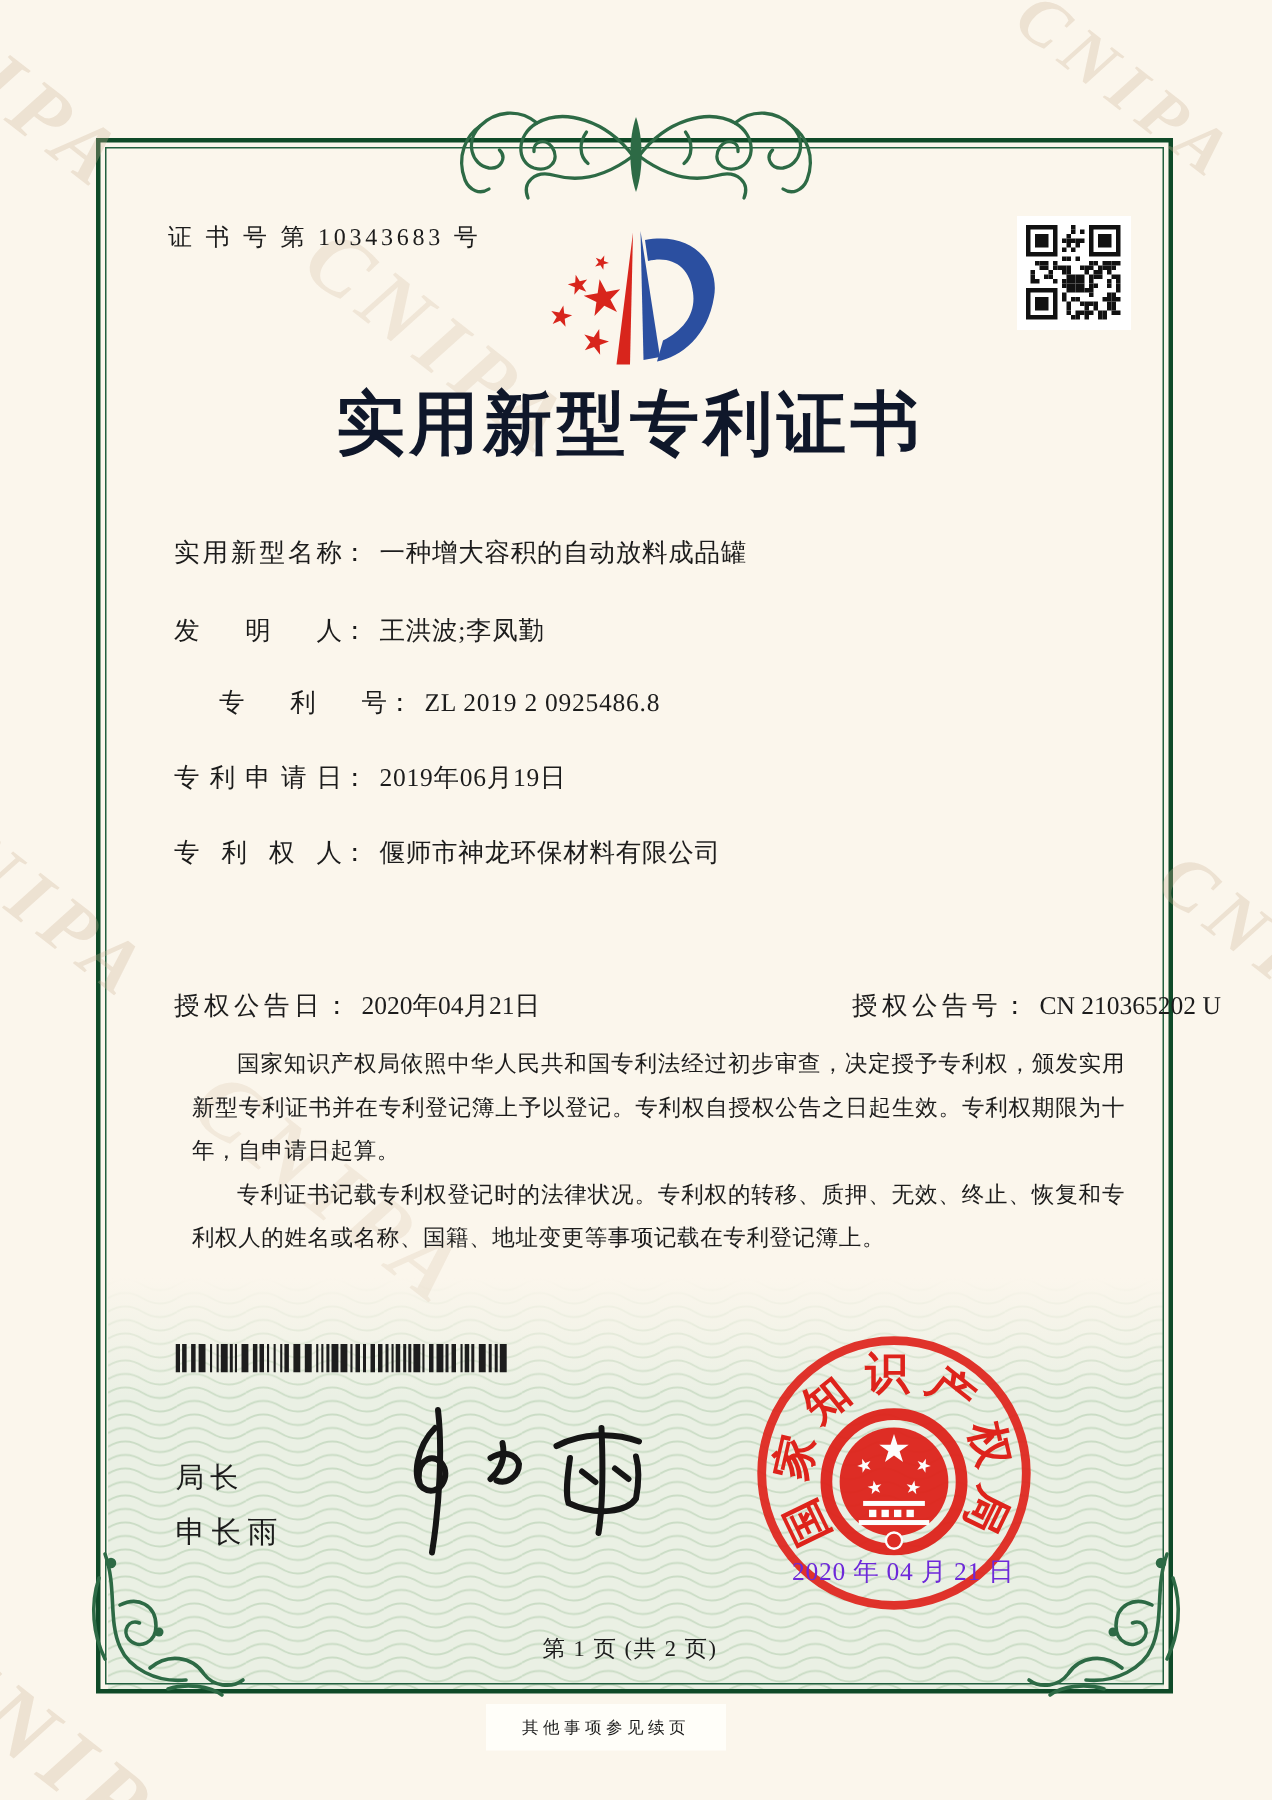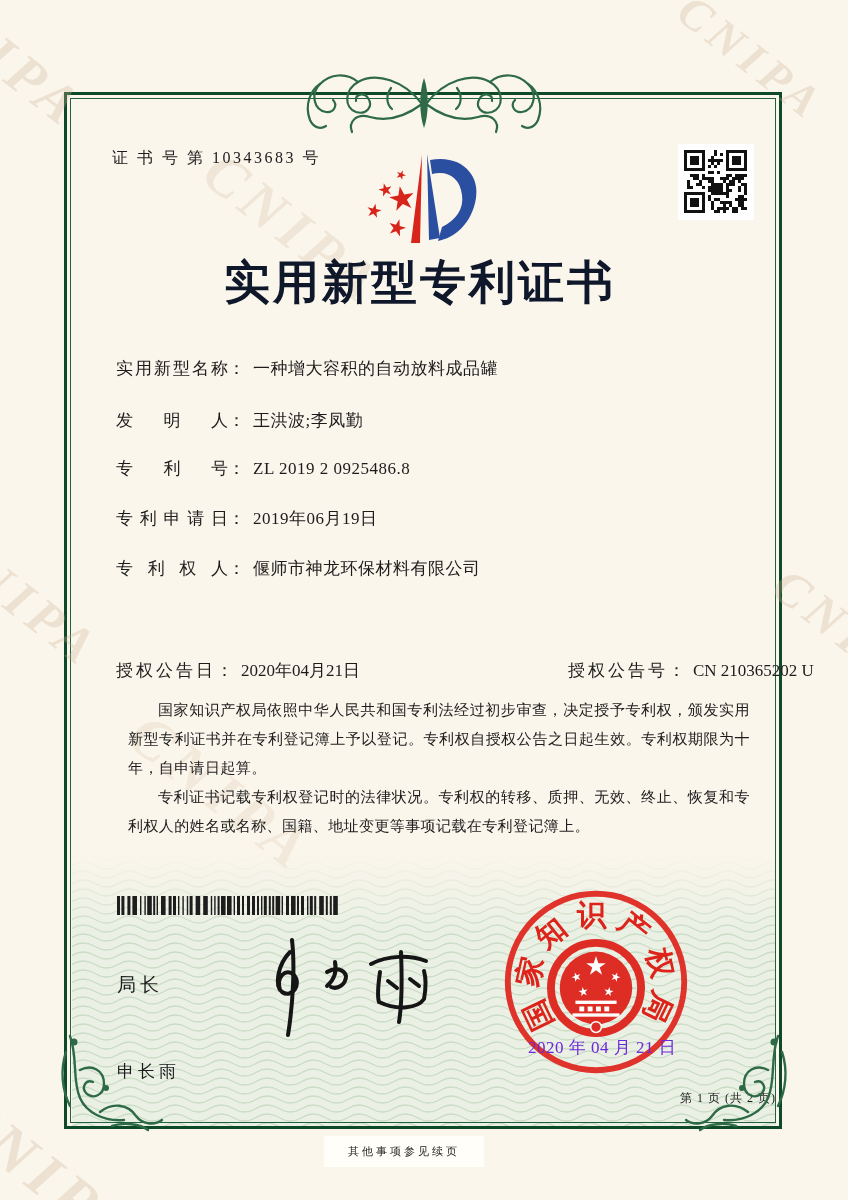--- a/index.html
+++ b/index.html
@@ -38,29 +38,29 @@
   .fvalue{letter-spacing:0.5px;}
   .grant2{position:absolute;left:452px;top:0;}
 
   .paras{position:absolute;left:128px;top:696px;width:622px;font-size:15px;line-height:29px;
          text-align:justify;letter-spacing:0.4px;}
   .paras p{margin:0;text-indent:2em;}
 
   .barcode{position:absolute;left:117px;top:896px;width:222px;height:19px;}
 
   .dirtitle{position:absolute;left:117px;top:972px;font-size:19px;letter-spacing:4px;}
-  .dirname{position:absolute;left:117px;top:1060px;font-size:17px;letter-spacing:4px;text-align:right;}
+  .dirname{position:absolute;left:117px;top:1008px;font-size:20px;letter-spacing:4px;text-align:right;}
   .sig{position:absolute;left:238px;top:932px;}
 
   .seal{position:absolute;left:498px;top:884px;z-index:3;}
   .sealdate{position:absolute;left:528px;top:1036px;width:170px;font-size:17px;
             letter-spacing:0.5px;color:#6d28d9;white-space:nowrap;z-index:4;}
 
-  .pageinfo{position:absolute;left:64px;top:1090px;width:712px;text-align:right;
-            font-size:12px;letter-spacing:1px;}
+  .pageinfo{position:absolute;left:64px;top:1090px;width:712px;text-align:center;
+            font-size:15px;letter-spacing:1px;}
 
   .contnote{position:absolute;left:324px;top:1136px;background:#fffef9;
             padding:8px 24px;font-size:11px;letter-spacing:3px;z-index:3;}
 </style>
 </head>
 <body>
 
 <div class="page">
 
   <div class="wm" style="left:-62px;top:-34px;font-size:56px;">CNIPA</div>
@@ -283,21 +283,21 @@
       </svg>
 
     <div class="title">实用新型专利证书</div>
 
     <div class="frow" style="top:357px;">
       <span class="flabel">实用新型名称</span><span class="fcolon">：</span><span class="fvalue">一种增大容积的自动放料成品罐</span>
     </div>
     <div class="frow" style="top:409px;">
       <span class="flabel">发明人</span><span class="fcolon">：</span><span class="fvalue">王洪波;李凤勤</span>
     </div>
-    <div class="frow" style="top:457px;">
+    <div class="frow" style="top:457px;margin-left:30px;">
       <span class="flabel">专利号</span><span class="fcolon">：</span><span class="fvalue">ZL 2019 2 0925486.8</span>
     </div>
     <div class="frow" style="top:507px;">
       <span class="flabel">专利申请日</span><span class="fcolon">：</span><span class="fvalue">2019年06月19日</span>
     </div>
     <div class="frow" style="top:557px;">
       <span class="flabel">专利权人</span><span class="fcolon">：</span><span class="fvalue">偃师市神龙环保材料有限公司</span>
     </div>
 
     <div class="frow" style="top:659px;width:660px;">

